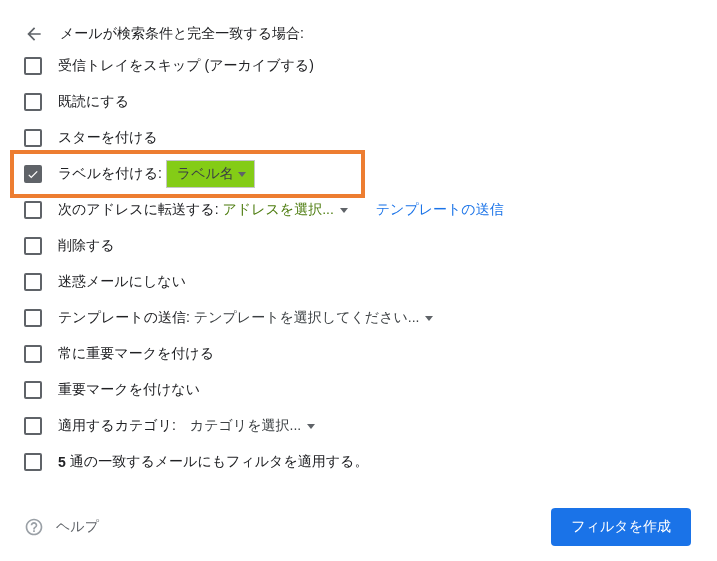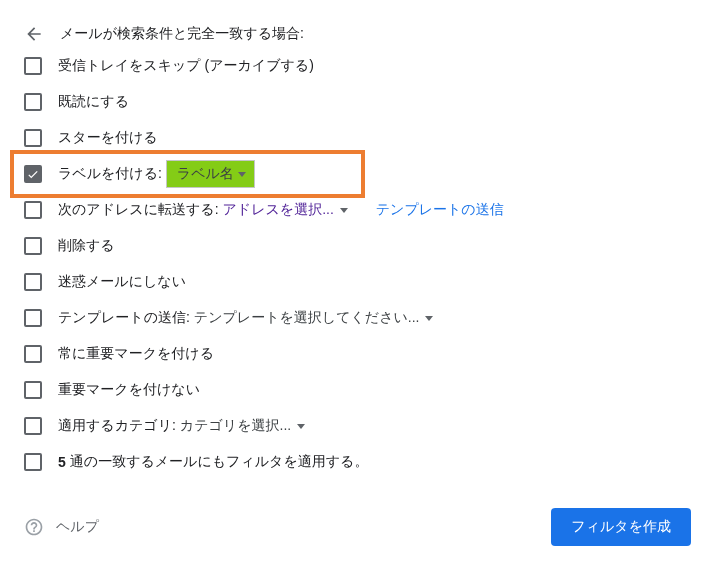--- a/index.html
+++ b/index.html
@@ -170,21 +170,21 @@
         <span>ラベル名</span>
         <span class="caret"></span>
       </span>
     </div>
   </div>
 
   <div class="row">
     <div class="checkbox"></div>
     <div class="label">
       <span>次のアドレスに転送する:</span>
-      <span style="color:#4c1d95;">
+      <span style="color:#4d7c0f;">
         <span>アドレスを選択...</span>
         <span class="plain-caret"></span>
       </span>
       <span class="link">テンプレートの送信</span>
     </div>
   </div>
 
   <div class="row">
     <div class="checkbox"></div>
     <div class="label">削除する</div>
@@ -213,21 +213,21 @@
 
   <div class="row">
     <div class="checkbox"></div>
     <div class="label">重要マークを付けない</div>
   </div>
 
   <div class="row">
     <div class="checkbox"></div>
     <div class="label">
       <span>適用するカテゴリ:</span>
-      <span style="color:#3c4043;">
+      <span style="color:#3c4043;margin-left:10px;">
         <span>カテゴリを選択...</span>
         <span class="plain-caret"></span>
       </span>
     </div>
   </div>
 
   <div class="row">
     <div class="checkbox"></div>
     <div class="label">
       <span class="bold">5</span>

